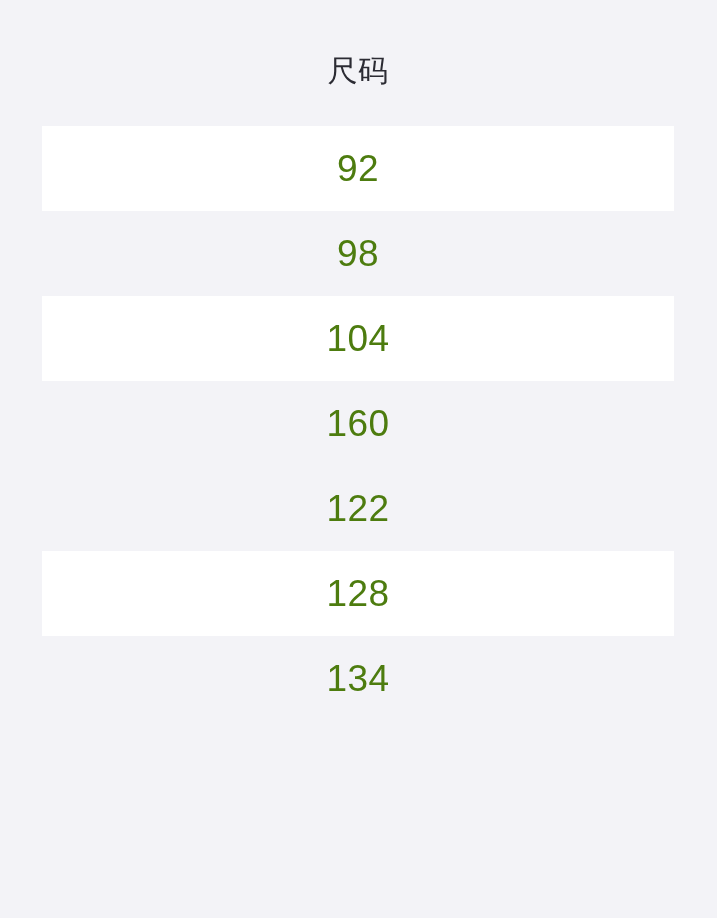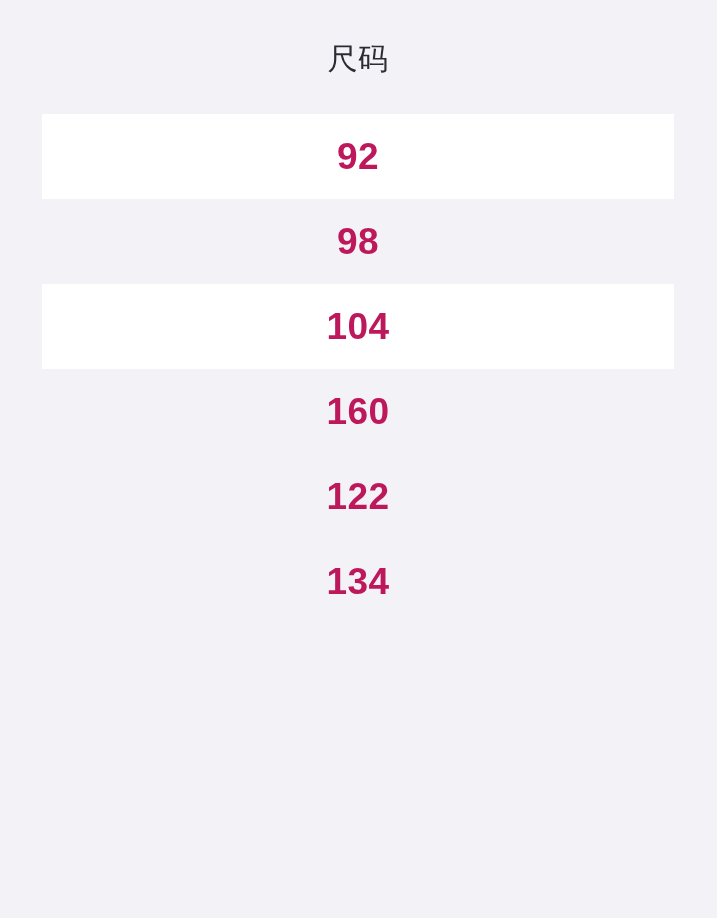--- a/index.html
+++ b/index.html
@@ -17,21 +17,21 @@
   .page {
     position: relative;
     width: 717px;
     height: 918px;
     background: #f3f3f7;
     box-sizing: border-box;
   }
   .size-table {
     position: absolute;
     left: 42px;
-    top: 4px;
+    top: 16px;
     width: 632px;
     border-collapse: collapse;
     table-layout: fixed;
   }
   .size-table thead th {
     height: 110px;
     padding: 0;
     margin: 0;
     font-weight: 400;
     font-size: 30px;
@@ -39,24 +39,24 @@
     color: #2b2b33;
     text-align: center;
     vertical-align: middle;
     background: transparent;
     letter-spacing: 0.5px;
   }
   .size-table tbody td {
     height: 85px;
     padding: 0;
     margin: 0;
-    font-weight: bold;
+    font-weight: normal;
     font-size: 37px;
     line-height: 1;
-    color: #be185d;
+    color: #4d7c0f;
     text-align: center;
     vertical-align: middle;
     letter-spacing: 0.5px;
   }
   .size-table tbody tr.row-odd td {
     background: #ffffff;
   }
   .size-table tbody tr.row-even td {
     background: #f3f3f7;
     text-align: center;
@@ -81,18 +81,21 @@
       </tr>
       <tr class="row-odd">
         <td>104</td>
       </tr>
       <tr class="row-even">
         <td>160</td>
       </tr>
       <tr class="row-even">
         <td>122</td>
       </tr>
+      <tr class="row-odd">
+        <td>128</td>
+      </tr>
       <tr class="row-even">
         <td>134</td>
       </tr>
     </tbody>
   </table>
 </div>
 
 </body></html>

